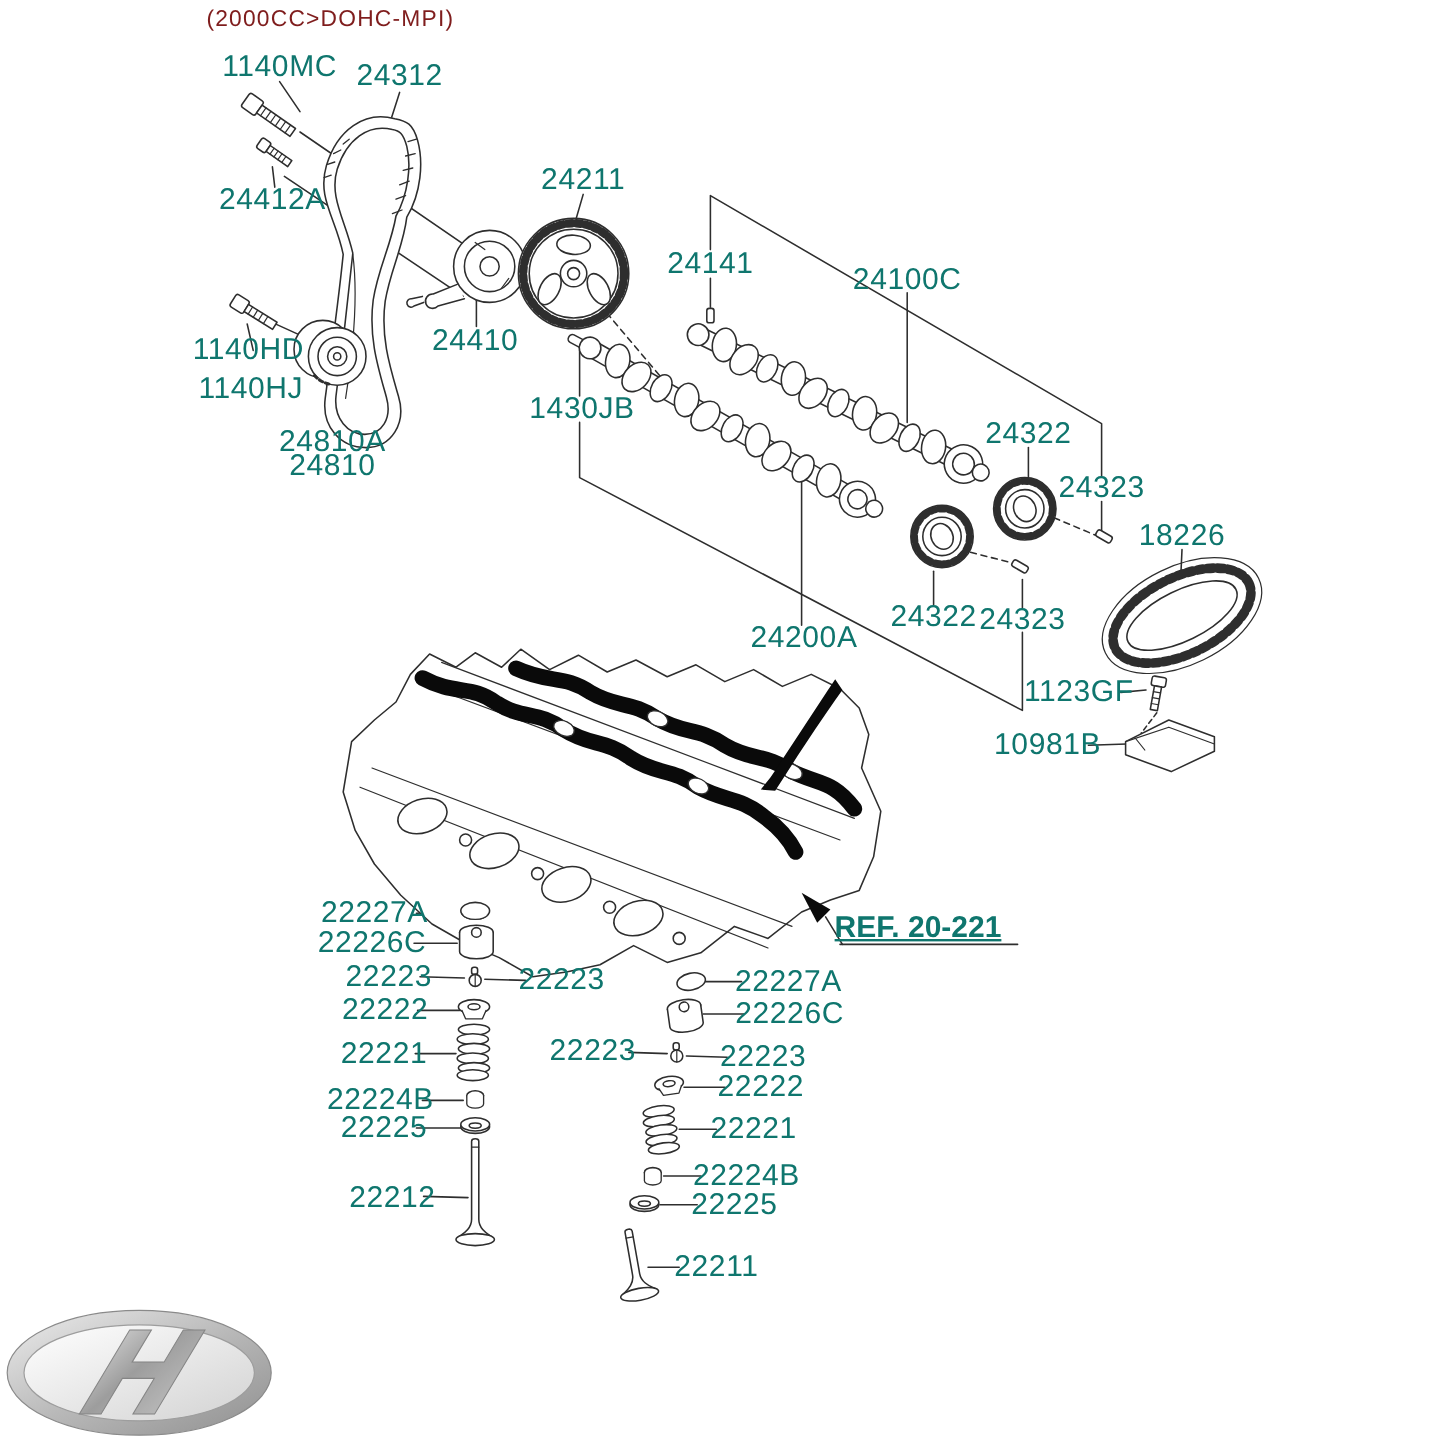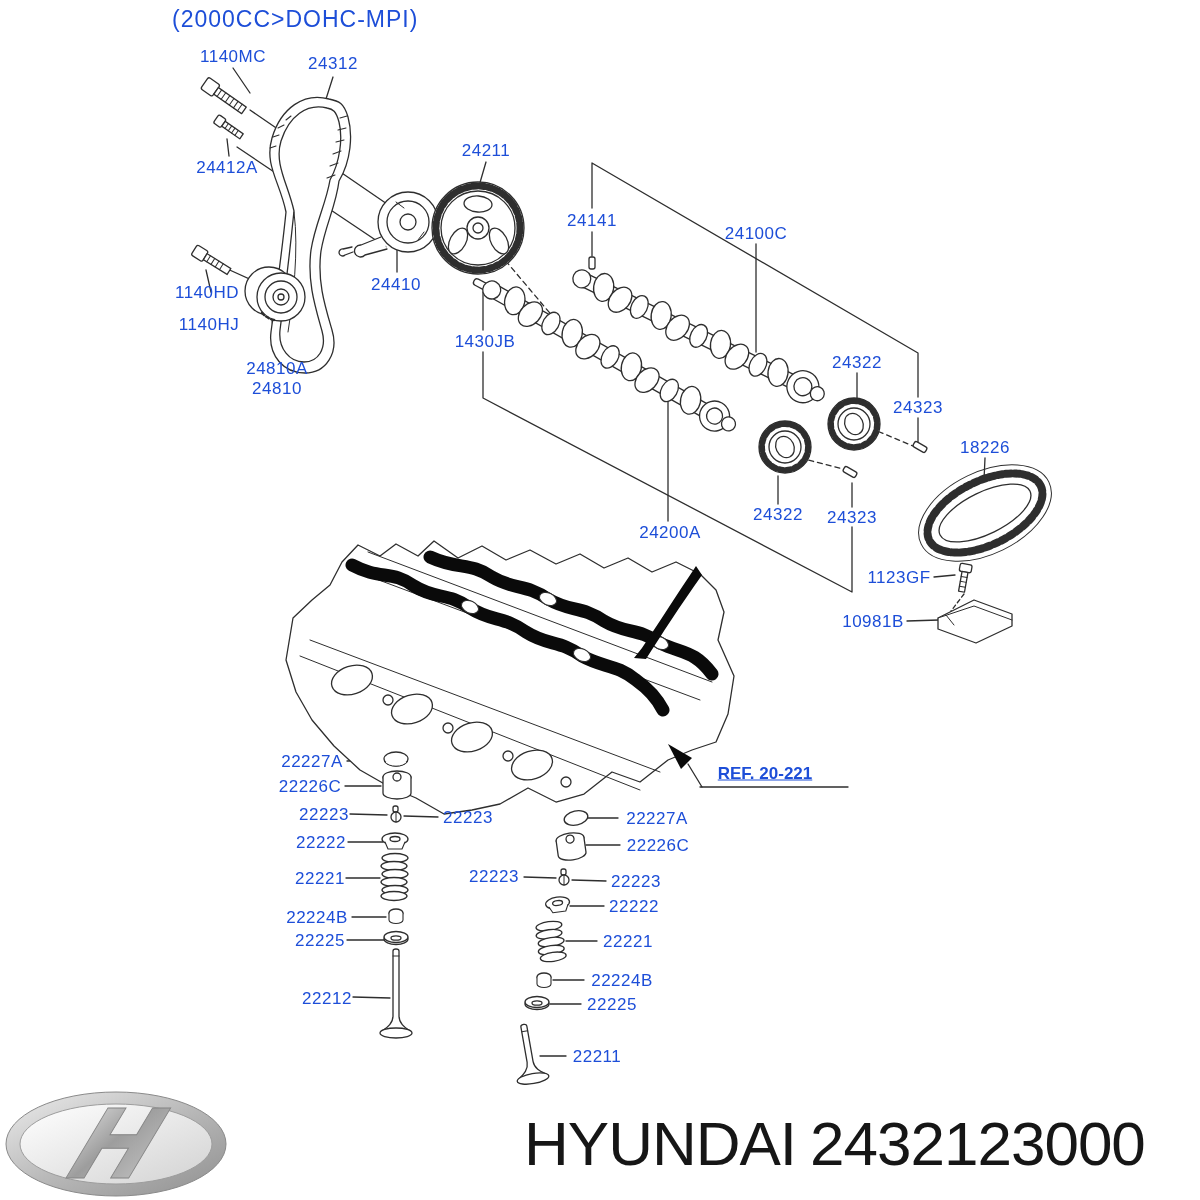--- a/index.html
+++ b/index.html
@@ -1,22 +1,22 @@
 <!DOCTYPE html>
 <html><head>
 <meta charset="utf-8">
 <style>
   html,body{margin:0;padding:0;background:#ffffff;}
   #stage{position:relative;width:1200px;height:1200px;background:#ffffff;overflow:hidden;
          font-family:"Liberation Sans",sans-serif;}
   #art{position:absolute;left:0;top:0;}
-  .lbl{position:absolute;transform:translate(-50%,-50%);font-size:17px;line-height:1;
-       color:#1d4ed8;white-space:nowrap;letter-spacing:0.5px;}
+  .lbl{position:absolute;transform:translate(-50%,-50%);font-size:25px;line-height:1;
+       color:#0f766e;white-space:nowrap;letter-spacing:0.5px;}
   .lbl.bold{font-weight:bold;letter-spacing:0;text-decoration:underline;}
-  .title{position:absolute;left:172px;top:6px;font-size:23px;color:#1d4ed8;letter-spacing:1px;}
+  .title{position:absolute;left:172px;top:6px;font-size:19px;color:#7f1d1d;letter-spacing:1px;}
   .wordmark{position:absolute;left:524px;top:1108px;font-size:62px;color:#161616;
             letter-spacing:-1px;white-space:nowrap;}
   .wordmark .num{margin-left:14px;}
 </style>
 </head>
 <body>
 
 <div id="stage">
 
   <svg id="art" width="1200" height="1200" viewBox="0 0 1200 1200">
@@ -435,16 +435,13 @@
   <div class="lbl" style="left:657px;top:818px">22227A</div>
   <div class="lbl" style="left:658px;top:845px">22226C</div>
   <div class="lbl" style="left:494px;top:876px">22223</div>
   <div class="lbl" style="left:636px;top:881px">22223</div>
   <div class="lbl" style="left:634px;top:906px">22222</div>
   <div class="lbl" style="left:628px;top:941px">22221</div>
   <div class="lbl" style="left:622px;top:980px">22224B</div>
   <div class="lbl" style="left:612px;top:1004px">22225</div>
   <div class="lbl" style="left:597px;top:1056px">22211</div>
 
-  <div class="wordmark">
-    <span>HYUNDAI</span><span class="num">2432123000</span>
-  </div>
 </div>
 
 </body></html>

